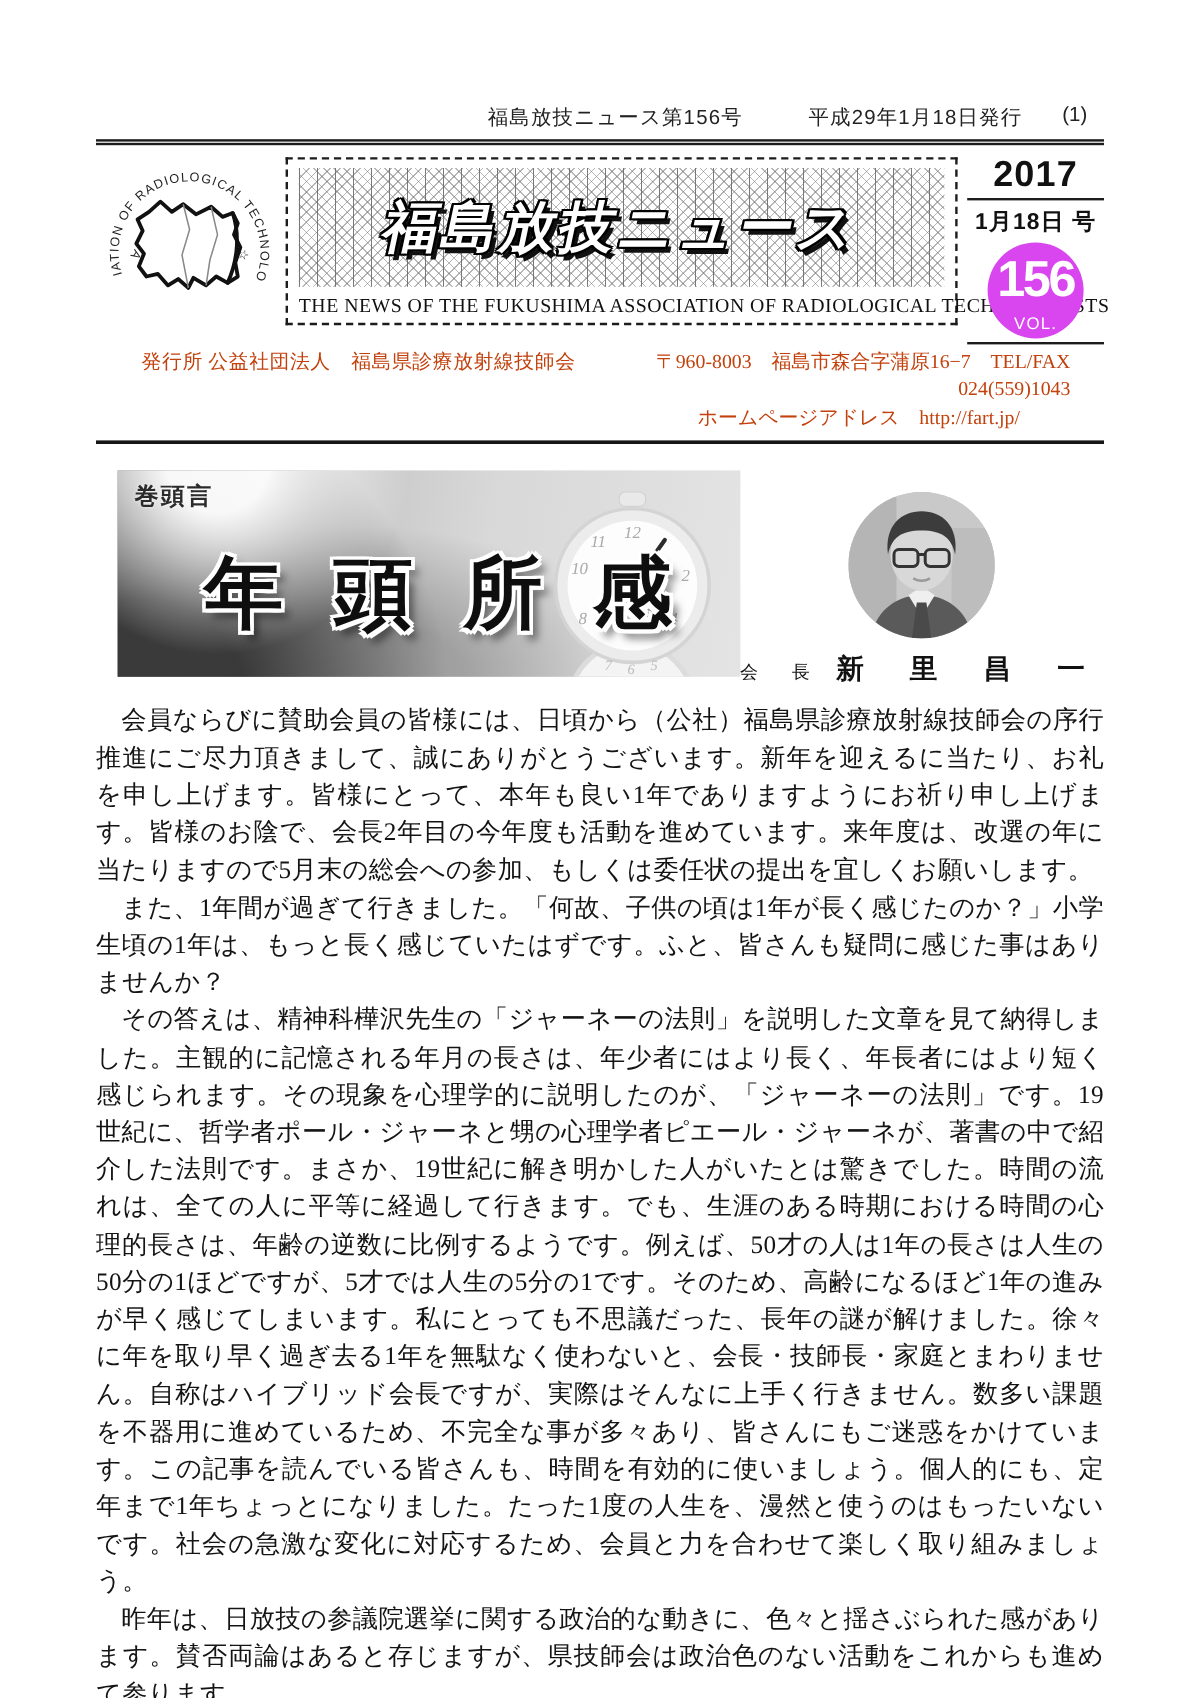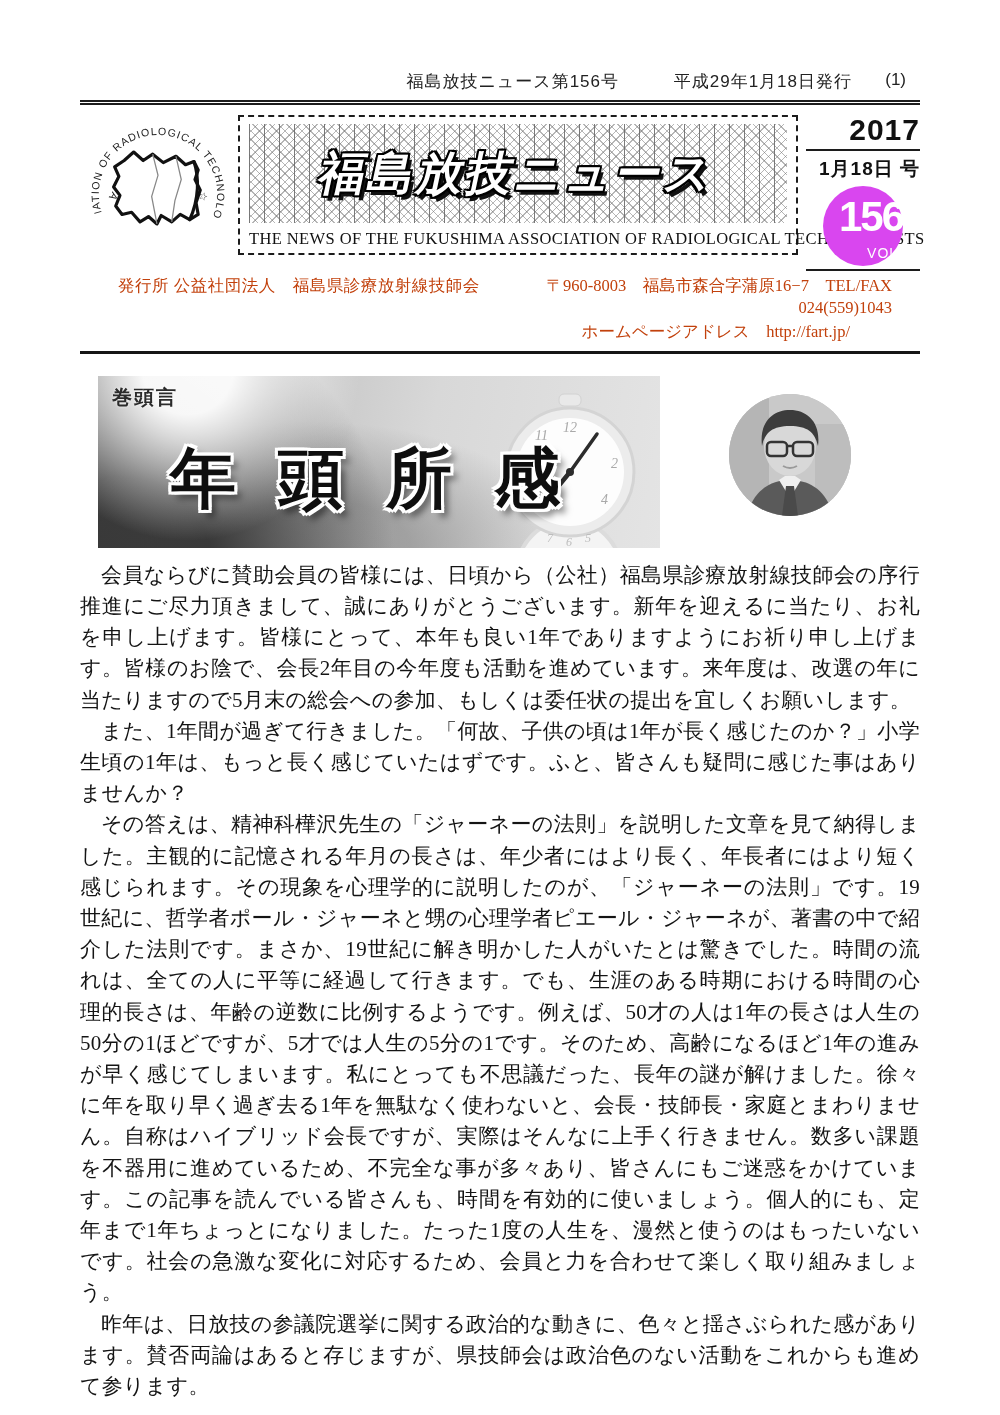--- a/index.html
+++ b/index.html
@@ -2,21 +2,21 @@
 <html lang="ja"><head>
 <meta charset="utf-8">
 <style>
   * { margin:0; padding:0; box-sizing:border-box; }
   html,body { background:#ffffff; }
   body {
     width:1000px; height:1415px; position:relative;
     font-family:"Liberation Serif","DejaVu Serif",serif;
     color:#1a1a1a;
   }
-  .page { position:absolute; inset:0; padding:0 80px; }
+  .page { position:absolute; inset:0; padding:16px 80px; }
 
   
   .runhead { position:relative; height:26px; margin-top:70px;
     font-family:"Liberation Sans","DejaVu Sans",sans-serif; font-size:17px; color:#222; }
   .runhead .issue { position:absolute; left:50%; transform:translateX(-44%); letter-spacing:1px; }
   .runhead .pubdate { position:absolute; right:68px; letter-spacing:1px; }
   .runhead .pagenum { position:absolute; right:14px; }
   .dbl-rule { height:5px; border-top:2px solid #1c1c1c; border-bottom:2px solid #1c1c1c; margin-top:4px; }
 
   
@@ -35,21 +35,21 @@
     font-weight:bold; font-size:46px; letter-spacing:3px; color:#ffffff;
     transform:skewX(-12deg); white-space:nowrap;
     text-shadow:
       -2px -2px 0 #000, 2px -2px 0 #000, -2px 2px 0 #000, 2px 2px 0 #000,
       0 -2px 0 #000, 0 2px 0 #000, -2px 0 0 #000, 2px 0 0 #000,
       5px 5px 0 #111;
   }
   .mast-sub { margin-top:6px; font-family:"Liberation Serif","DejaVu Serif",serif;
     font-size:16.5px; letter-spacing:.4px; color:#111; white-space:nowrap; }
 
-  .mast-right { flex:1; margin-left:8px; text-align:right;
+  .mast-right { flex:1; margin-left:8px; text-align:center;
     font-family:"Liberation Sans","DejaVu Sans",sans-serif; border-bottom:2px solid #1c1c1c; height:158px; }
   .mr-year { font-size:30px; font-weight:bold; letter-spacing:1px; color:#111;
     border-bottom:2px solid #1c1c1c; padding-bottom:2px; }
   .mr-date { font-size:19px; font-weight:bold; color:#111; padding:5px 0 4px 0; letter-spacing:1px; }
   .vol-badge { width:80px; height:80px; border-radius:50%; background:#d946ef; margin:0 auto;
     position:relative; color:#fff; }
   .vol-num { position:absolute; top:7px; left:0; right:0; font-size:42px; font-weight:bold; letter-spacing:-2px; }
   .vol-label { position:absolute; bottom:5px; left:0; right:0; font-size:14px; letter-spacing:1px; }
 
   
@@ -197,20 +197,23 @@
           <path d="M 50,86 L 61,104 72,86 66,82 56,82 Z" fill="#efefef"></path>
           <path d="M 57,92 L 65,92 69,122 53,122 Z" fill="#4a4a4a"></path>
           <ellipse cx="61" cy="52" rx="26" ry="30" fill="#d8d8d8"></ellipse>
           <path d="M 33,52 C 30,28 44,16 61,16 78,16 92,28 89,52 C 86,38 78,32 61,32 44,32 36,38 33,52 Z" fill="#3c3c3c"></path>
           <rect x="38" y="48" width="20" height="14" rx="4" fill="none" stroke="#333" stroke-width="2.5"></rect>
           <rect x="64" y="48" width="20" height="14" rx="4" fill="none" stroke="#333" stroke-width="2.5"></rect>
           <line x1="58" y1="52" x2="64" y2="52" stroke="#333" stroke-width="2.5"></line>
           <path d="M 54,72 Q 61,76 68,72" fill="none" stroke="#9a9a9a" stroke-width="2"></path>
         </svg>
       </div>
+      <div class="author-line">
+        <span class="author-title">会 長</span><span class="author-name">新 里 昌 一</span>
+      </div>
     </div>
   </div>
 
   <div class="body-text">
       <p>会員ならびに賛助会員の皆様には、日頃から（公社）福島県診療放射線技師会の序行推進にご尽力頂きまして、誠にありがとうございます。新年を迎えるに当たり、お礼を申し上げます。皆様にとって、本年も良い1年でありますようにお祈り申し上げます。皆様のお陰で、会長2年目の今年度も活動を進めています。来年度は、改選の年に当たりますので5月末の総会への参加、もしくは委任状の提出を宜しくお願いします。</p>
       <p>また、1年間が過ぎて行きました。「何故、子供の頃は1年が長く感じたのか？」小学生頃の1年は、もっと長く感じていたはずです。ふと、皆さんも疑問に感じた事はありませんか？</p>
       <p>その答えは、精神科樺沢先生の「ジャーネーの法則」を説明した文章を見て納得しました。主観的に記憶される年月の長さは、年少者にはより長く、年長者にはより短く感じられます。その現象を心理学的に説明したのが、「ジャーネーの法則」です。19世紀に、哲学者ポール・ジャーネと甥の心理学者ピエール・ジャーネが、著書の中で紹介した法則です。まさか、19世紀に解き明かした人がいたとは驚きでした。時間の流れは、全ての人に平等に経過して行きます。でも、生涯のある時期における時間の心理的長さは、年齢の逆数に比例するようです。例えば、50才の人は1年の長さは人生の50分の1ほどですが、5才では人生の5分の1です。そのため、高齢になるほど1年の進みが早く感じてしまいます。私にとっても不思議だった、長年の謎が解けました。徐々に年を取り早く過ぎ去る1年を無駄なく使わないと、会長・技師長・家庭とまわりません。自称はハイブリッド会長ですが、実際はそんなに上手く行きません。数多い課題を不器用に進めているため、不完全な事が多々あり、皆さんにもご迷惑をかけています。この記事を読んでいる皆さんも、時間を有効的に使いましょう。個人的にも、定年まで1年ちょっとになりました。たった1度の人生を、漫然と使うのはもったいないです。社会の急激な変化に対応するため、会員と力を合わせて楽しく取り組みましょう。</p>
       <p>昨年は、日放技の参議院選挙に関する政治的な動きに、色々と揺さぶられた感があります。賛否両論はあると存じますが、県技師会は政治色のない活動をこれからも進めて参ります。</p>
     </div>
 

